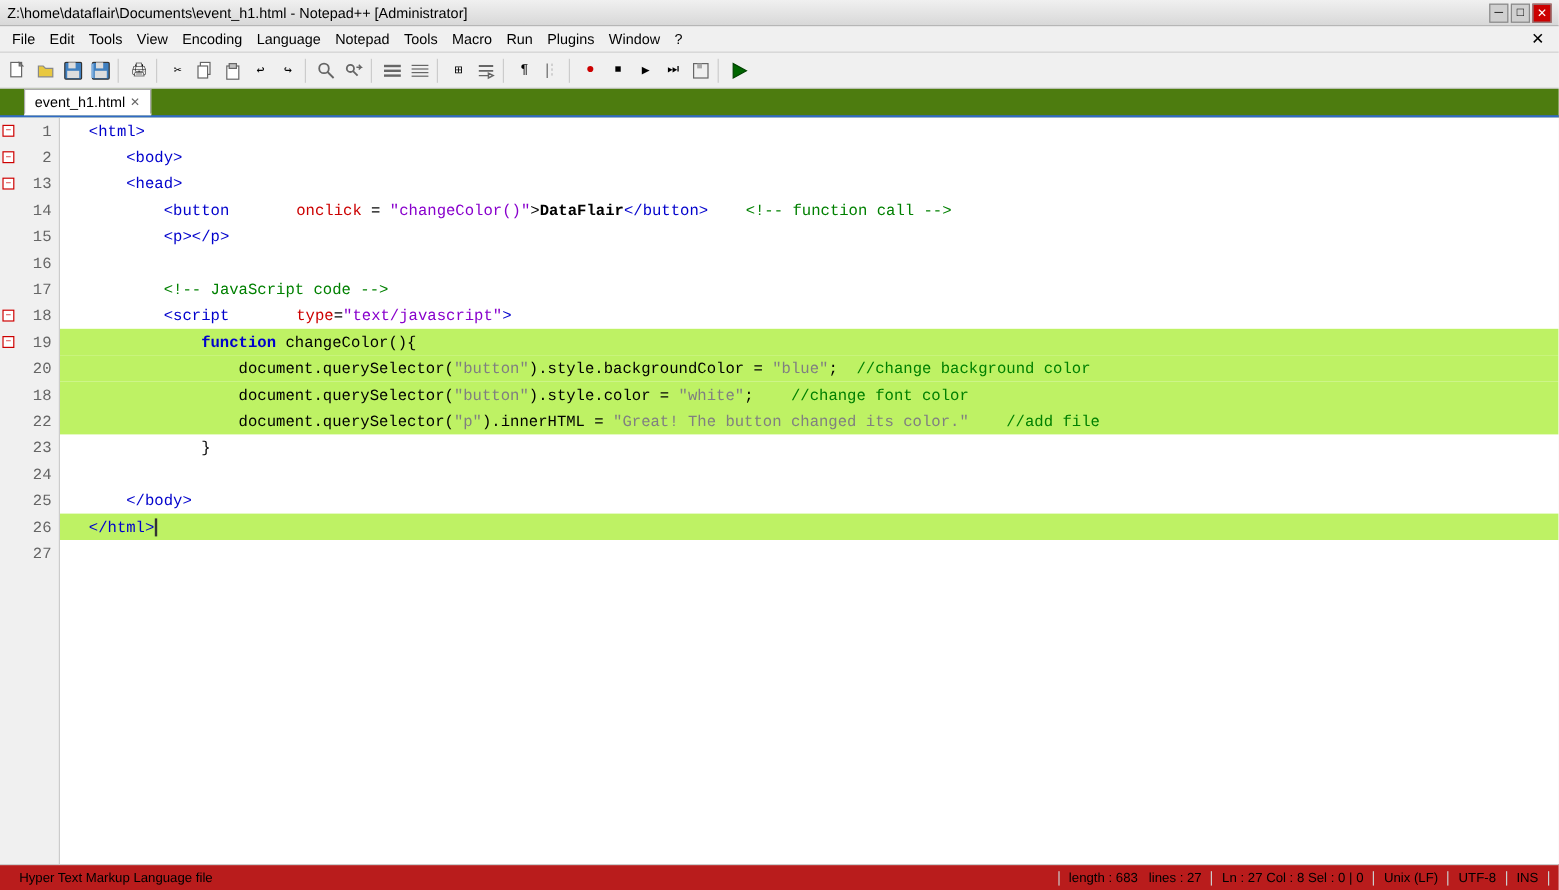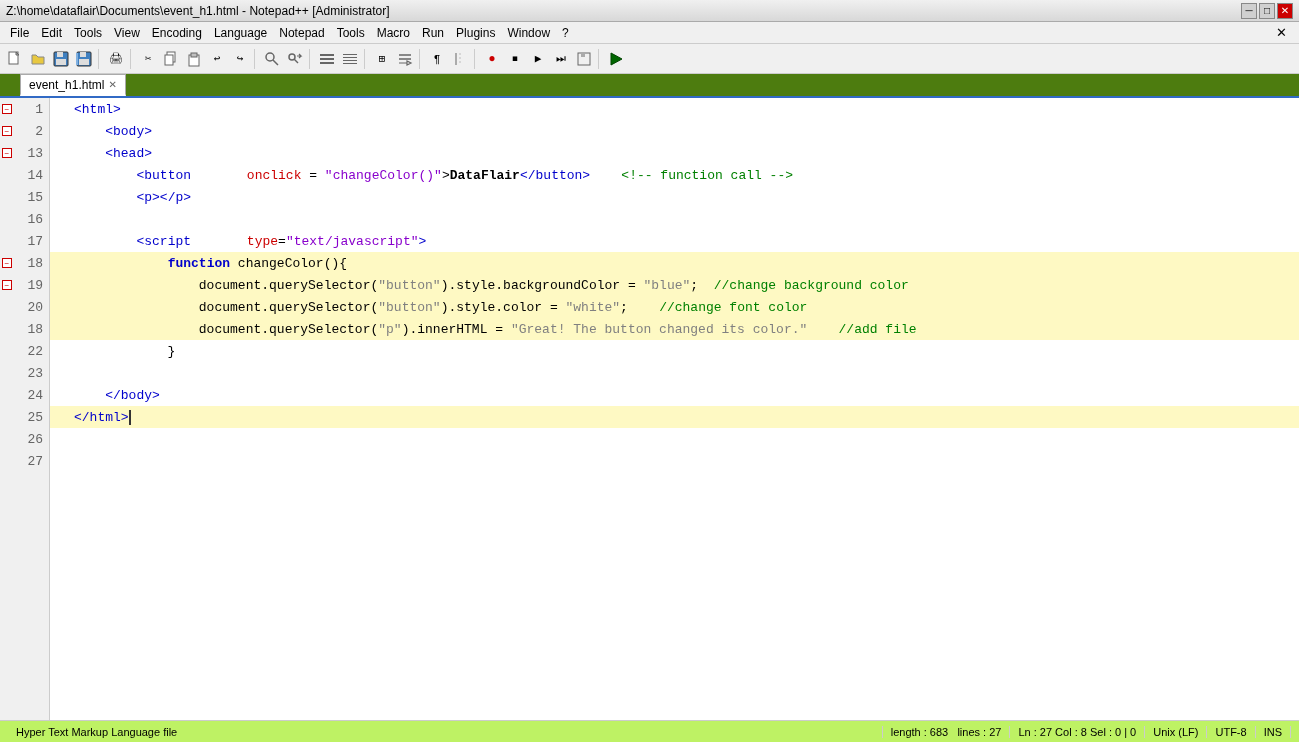--- a/index.html
+++ b/index.html
@@ -142,33 +142,33 @@
 
     .code-line {
       height: 22px;
       display: flex;
       align-items: center;
       padding-left: 24px;
       white-space: nowrap;
       font-family: 'Courier New', monospace;
       font-size: 13px;
     }
-    .code-line.highlighted { background: #fef9c3; }
+    .code-line.highlighted { background: #bef264; }
 
     
     .c-tag { color: #0000cc; }
     .c-attr { color: #cc0000; margin-left: 48px; }
     .c-val { color: #8800cc; }
     .c-comment { color: #008000; }
     .c-keyword { color: #0000cc; font-weight: bold; }
     .c-string { color: #808080; }
 
     
     #status-bar {
-      background: #bef264;
+      background: #b91c1c;
       height: 22px;
       display: flex;
       align-items: center;
       border-top: 1px solid #ccc;
       font-family: Arial, sans-serif;
       font-size: 11px;
       padding: 0 8px;
       gap: 0;
     }
     .status-segment {
@@ -413,20 +413,23 @@
     <div class="code-line">
       &nbsp;&nbsp;&nbsp;&nbsp;&nbsp;&nbsp;&nbsp;&nbsp;<span class="c-tag">&lt;button</span>&nbsp;<span class="c-attr">onclick</span>&nbsp;=&nbsp;<span class="c-val">"changeColor()"</span>&gt;<span style="font-weight:bold">DataFlair</span><span class="c-tag">&lt;/button&gt;</span>&nbsp;&nbsp;&nbsp;&nbsp;<span class="c-comment">&lt;!-- function call --&gt;</span>
     </div>
 
     <div class="code-line">
       &nbsp;&nbsp;&nbsp;&nbsp;&nbsp;&nbsp;&nbsp;&nbsp;<span class="c-tag">&lt;p&gt;&lt;/p&gt;</span>
     </div>
 
     <div class="code-line">&nbsp;</div>
 
+    <div class="code-line">
+      &nbsp;&nbsp;&nbsp;&nbsp;&nbsp;&nbsp;&nbsp;&nbsp;<span class="c-comment">&lt;!-- JavaScript code --&gt;</span>
+    </div>
 
     <div class="code-line">
       &nbsp;&nbsp;&nbsp;&nbsp;&nbsp;&nbsp;&nbsp;&nbsp;<span class="c-tag">&lt;script</span>&nbsp;<span class="c-attr">type</span>=<span class="c-val">"text/javascript"</span><span class="c-tag">&gt;</span>
     </div>
 
     <div class="code-line highlighted">
       &nbsp;&nbsp;&nbsp;&nbsp;&nbsp;&nbsp;&nbsp;&nbsp;&nbsp;&nbsp;&nbsp;&nbsp;<span class="c-keyword">function</span>&nbsp;changeColor(){
     </div>
 
     <div class="code-line highlighted">

